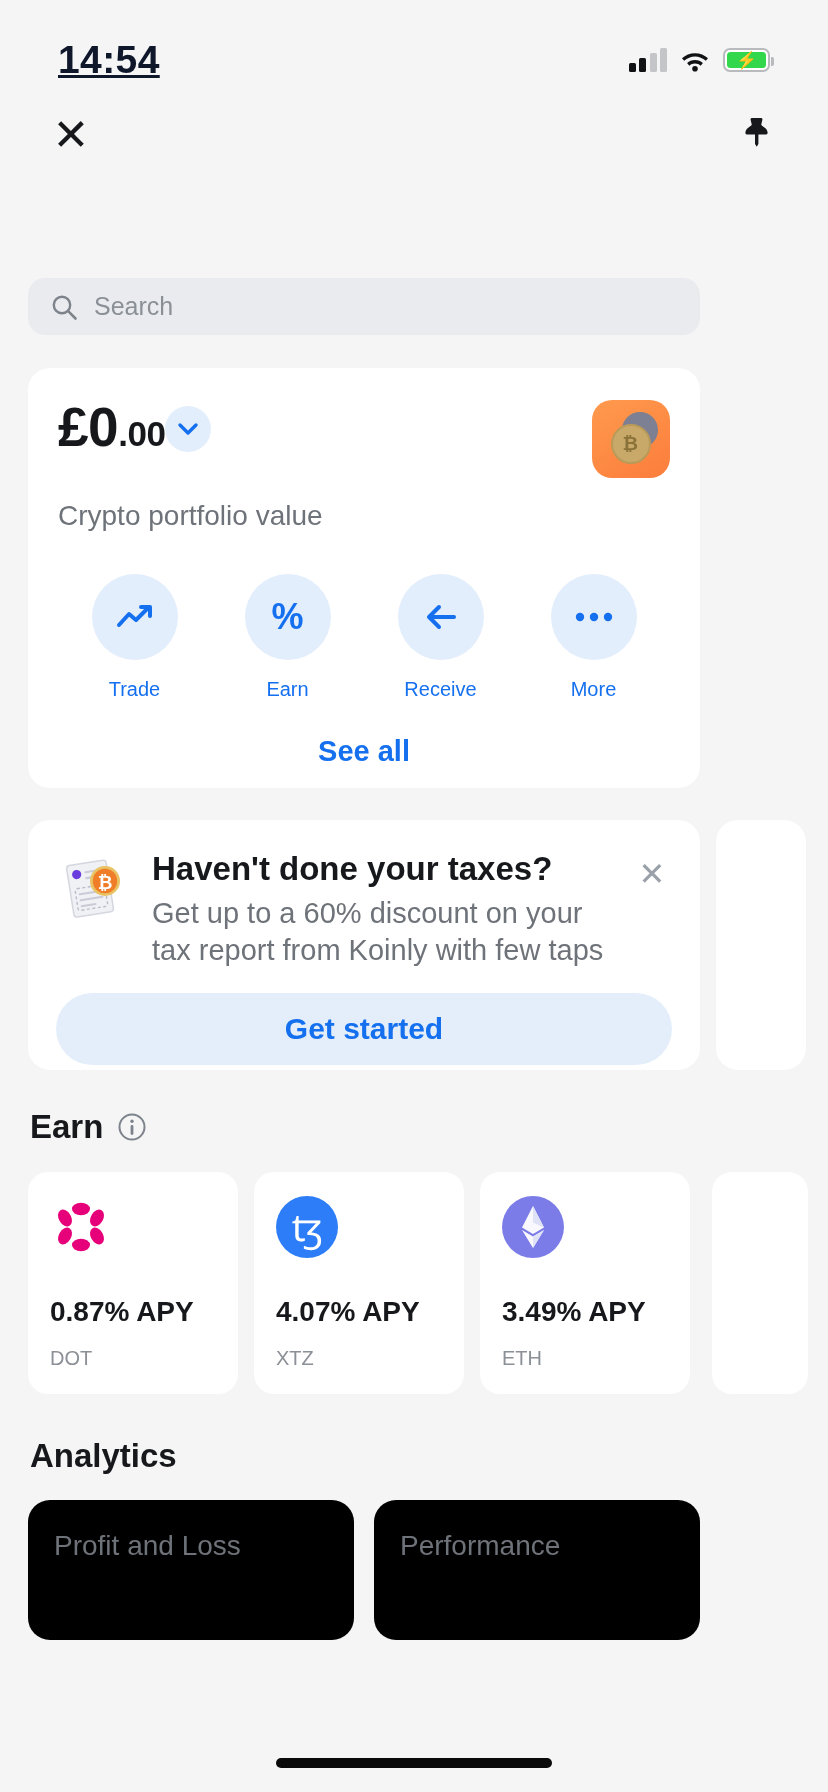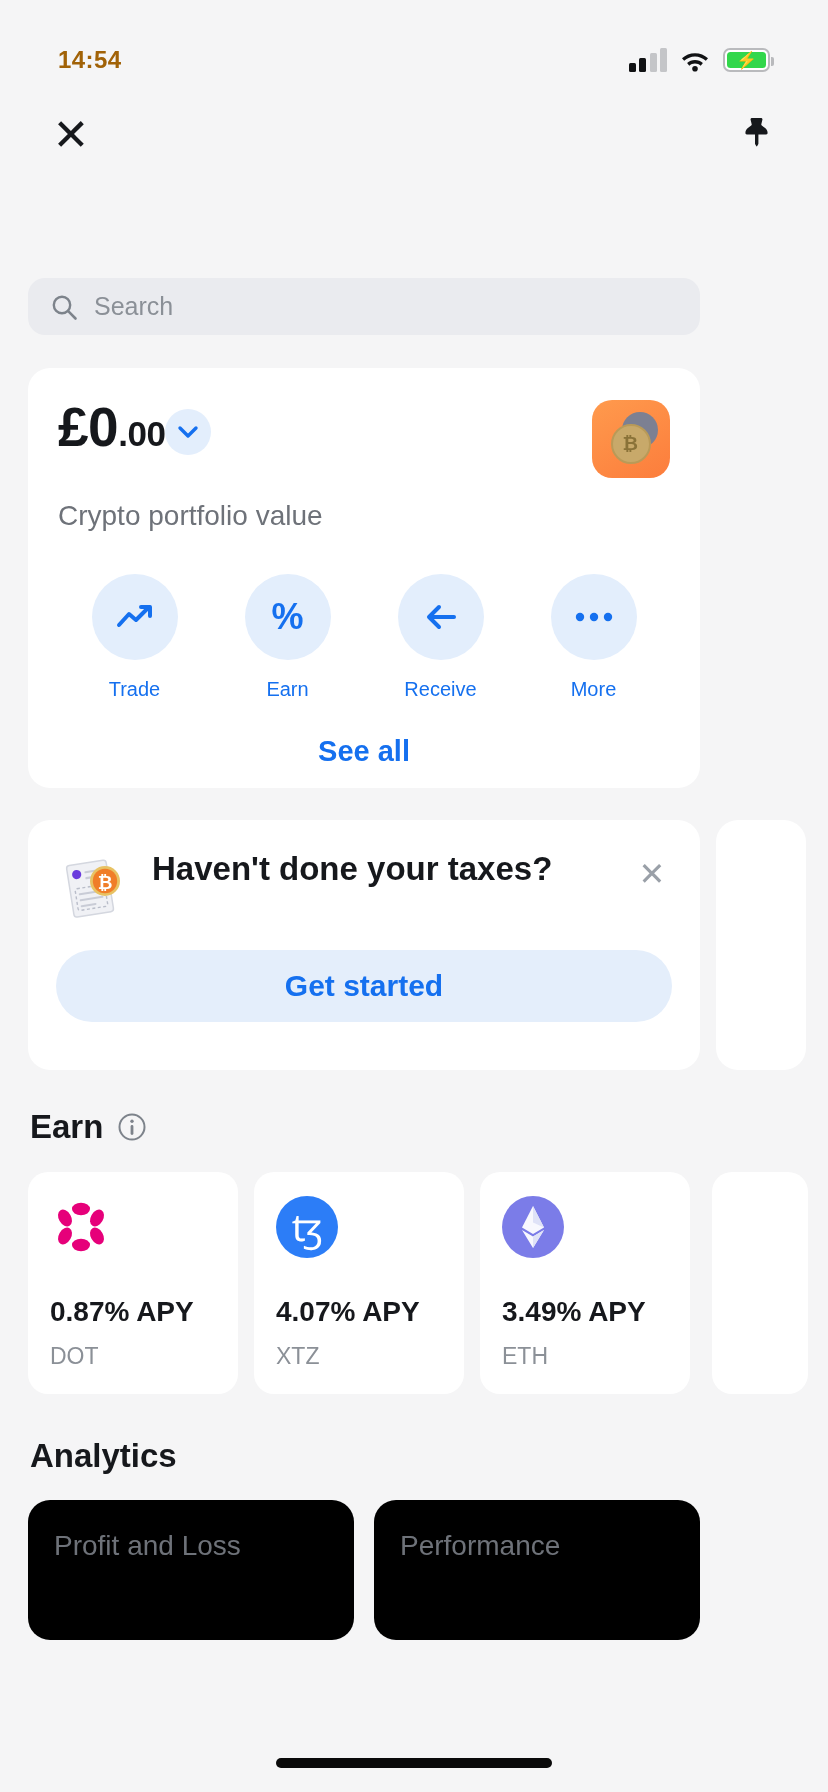--- a/index.html
+++ b/index.html
@@ -10,21 +10,21 @@
     overflow: hidden;
   }
   .screen { position: relative; width: 828px; height: 1792px; background: #f5f5f6; }
 
   
   .statusbar {
     position: absolute; top: 0; left: 0; right: 0; height: 92px;
     display: flex; align-items: center; justify-content: space-between;
     padding: 28px 58px 0 58px;
   }
-  .clock { font-size: 24px; font-weight: 700; color: #a16207; letter-spacing: .4px; }
+  .clock { font-size: 39px; font-weight: 700; color: #0f172a; letter-spacing: .4px; text-decoration: underline; }
   .status-icons { display: flex; align-items: center; gap: 13px; }
   .signal { display: flex; align-items: flex-end; gap: 3.5px; height: 24px; }
   .signal i { width: 7px; background: #111214; border-radius: 1.5px; display: block; }
   .signal i:nth-child(1){ height: 9px; }
   .signal i:nth-child(2){ height: 14px; }
   .signal i:nth-child(3){ height: 19px; background:#c4c5c8; }
   .signal i:nth-child(4){ height: 24px; background:#c4c5c8; }
   .wifi { width: 30px; height: 23px; position: relative; }
   .battery {
     width: 47px; height: 24px; border: 2.5px solid #b9babd; border-radius: 7px;
@@ -65,21 +65,21 @@
 
   
   .card { background: #fff; border-radius: 22px; }
 
   
   .portfolio {
     position: absolute; top: 368px; left: 28px; width: 672px; height: 420px;
     padding: 32px 30px 0 30px;
   }
   .bal-row { display:flex; align-items:flex-start; justify-content:space-between; }
-  .bal-left { display:flex; align-items:flex-end; gap: 0; }
+  .bal-left { display:flex; align-items:flex-start; gap: 0; }
   .bal-amount { font-size: 55px; font-weight: 700; color:#16181c; line-height:1; letter-spacing:-0.5px; }
   .bal-amount .dec { font-size: 35px; font-weight:700; }
   .chev-btn {
     width: 46px; height: 46px; border-radius: 50%; background: #e3eefc;
     display:flex; align-items:center; justify-content:center; cursor:pointer; flex:none;
     margin-top: 6px;
   }
   .coin-badge {
     width: 78px; height: 78px; border-radius: 20px; flex:none;
     background: linear-gradient(150deg,#ff9a4d 0%, #fc7d3c 100%);
@@ -139,21 +139,21 @@
   .info-icon { width: 30px; height:30px; }
   .earn-head { top: 1108px; }
 
   .earn-row { position:absolute; top: 1172px; left: 28px; display:flex; gap: 16px; }
   .earn-card {
     width: 210px; height: 222px; background:#fff; border-radius: 20px;
     padding: 24px 22px; position:relative; cursor:pointer;
   }
   .earn-logo { width: 62px; height: 62px; }
   .earn-apy { position:absolute; left:22px; bottom: 66px; font-size: 28px; font-weight:700; color:#16181c; }
-  .earn-sym { position:absolute; left:22px; bottom: 24px; font-size: 23px; color:#8b9097; }
+  .earn-sym { position:absolute; left:22px; bottom: 24px; font-size: 20px; color:#8b9097; }
   .earn-peek { position:absolute; top: 1172px; left: 712px; width: 96px; height: 222px;
     background:#fff; border-radius: 20px; }
 
   
   .analytics-head { top: 1437px; }
   .analytics-row { position:absolute; top: 1500px; left: 28px; display:flex; gap: 20px; }
   .an-card { width: 326px; height: 140px; background:#000000; border-radius: 22px; padding: 30px 26px; cursor:pointer;}
   .an-title { font-size: 28px; color:#6e7279; }
 
   
@@ -287,20 +287,21 @@
             <rect x="22" y="47" width="24" height="2" rx="1" fill="#c9ccd6"></rect>
             <rect x="22" y="53" width="16" height="2" rx="1" fill="#c9ccd6"></rect>
           </g>
           <circle cx="49" cy="31" r="15" fill="#e8c263"></circle>
           <circle cx="49" cy="31" r="12.2" fill="#f07d28"></circle>
           <text x="49" y="38.5" font-family="Liberation Sans, sans-serif" font-size="18" font-weight="bold" fill="#ffffff" text-anchor="middle">₿</text>
         </svg>
       </div>
       <div class="banner-text">
         <div class="banner-title">Haven't done your taxes?</div>
+        <div class="banner-desc">Get up to a 60% discount on your tax report from Koinly with few taps</div>
       </div>
       <div class="banner-close">✕</div>
     </div>
     <div class="get-started">Get started</div>
   </div>
 
   <div class="sec-head earn-head">
     <span class="sec-title">Earn</span>
     <span class="info-icon">
       <svg width="30" height="30" viewBox="0 0 30 30">

